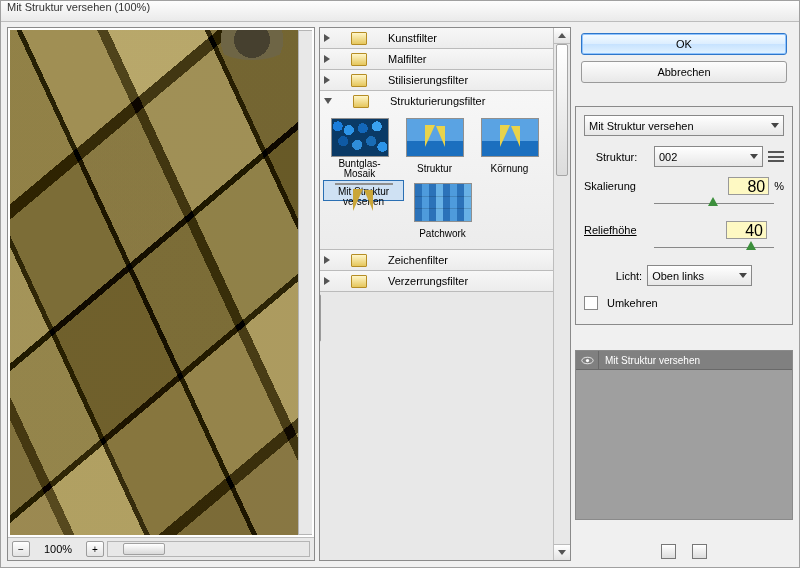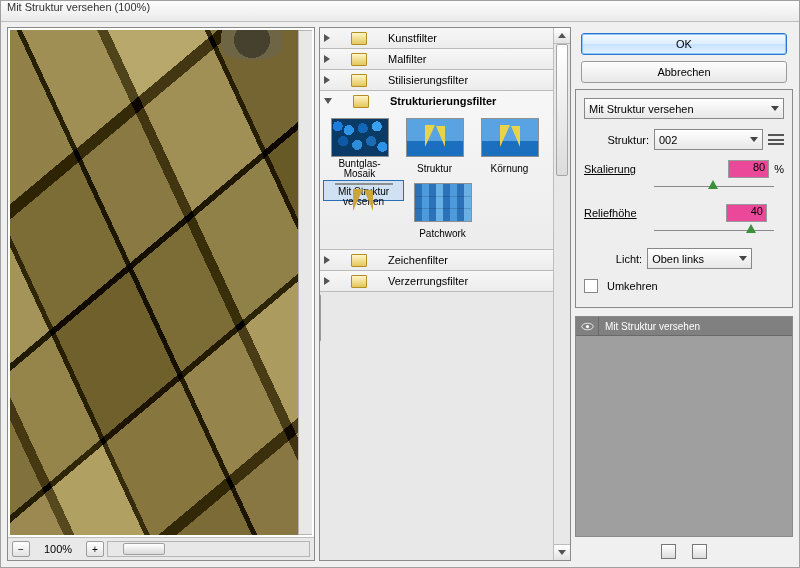--- a/index.html
+++ b/index.html
@@ -22,21 +22,21 @@
   .pb-scroll::before{content:'';position:absolute;left:15px;width:40px;top:1px;bottom:1px;background:linear-gradient(#fff,#d9d9d9);border:1px solid #a0a0a0;border-radius:2px}
   
   .filter-panel{flex:1;border:1px solid #8a8a8a;margin:6px 2px;background:#e8e8e8;position:relative;overflow:hidden;box-sizing:border-box}
   .splitter{position:absolute;left:-8px;top:50%;width:7px;height:46px;background:#d0d0d0;border:1px solid #9a9a9a;border-radius:2px}
   .acc{border-bottom:1px solid #bbb;background:linear-gradient(#f7f7f7,#ececec)}
   .acc-hdr{display:flex;align-items:center;height:20px;padding:0 4px;cursor:default;gap:21px}
   .tri{width:0;height:0;display:inline-block}
   .tri-right{border-top:4px solid transparent;border-bottom:4px solid transparent;border-left:6px solid #555}
   .tri-down{border-left:4px solid transparent;border-right:4px solid transparent;border-top:6px solid #555}
   .folder-icon{width:14px;height:11px;background:linear-gradient(#fff6c8,#e5c65c);border:1px solid #b58d25;border-radius:1px}
-  .acc-hdr b{font-weight:bold}
+  .acc-hdr b{font-weight:normal}
   .thumbs{display:flex;flex-wrap:wrap;padding:4px 2px;gap:0}
   .thumb{width:71px;height:63px;display:flex;flex-direction:column;align-items:center;border:1px solid transparent;margin:0 1px}
   .thumb.sel{border:1px solid #2a6fb3;background:#cfe1f3}
   .thumb .pic{width:56px;height:38px;border:1px solid #8f8f8f;margin-top:2px;background:#8ab5e8}
   .thumb .pic.sail{background:linear-gradient(to bottom,#5aa3e3 0 60%,#1b6fbf 60% 100%);position:relative}
   .thumb .pic.sail::after{content:'';position:absolute;left:18px;top:6px;border-left:10px solid #e9d34b;border-bottom:22px solid transparent}
   .thumb .pic.sail::before{content:'';position:absolute;left:29px;top:7px;border-right:9px solid #e9d34b;border-bottom:21px solid transparent}
   .thumb .pic.mosaic{background:
      radial-gradient(circle at 10% 20%,#1a7ddb 0 5px,transparent 5px),
      radial-gradient(circle at 30% 30%,#2c94e8 0 5px,transparent 5px),
@@ -50,30 +50,30 @@
      linear-gradient(to right,#2b72b9 0 12.5%,#4e9bdc 12.5% 25%,#2b72b9 25% 37.5%,#68b1e6 37.5% 50%,#2b72b9 50% 62.5%,#4e9bdc 62.5% 75%,#2b72b9 75% 87.5%,#68b1e6 87.5% 100%);
      position:relative}
   .thumb .pic.patch::after{content:'';position:absolute;inset:0;background:linear-gradient(to bottom,transparent 0 33%,rgba(0,0,0,.15) 33% 34%,transparent 34% 66%,rgba(0,0,0,.15) 66% 67%,transparent 67%);}
   .thumb .pic.sailtex{background:linear-gradient(to bottom,#3b6d3c 0 58%,#6fa774 58% 62%,#1c5fa2 62% 100%);position:relative}
   .thumb .pic.sailtex::after{content:'';position:absolute;left:17px;top:5px;border-left:10px solid #caa638;border-bottom:22px solid transparent}
   .thumb .pic.sailtex::before{content:'';position:absolute;left:28px;top:6px;border-right:9px solid #caa638;border-bottom:21px solid transparent}
   .thumb .pic.risse{background:linear-gradient(to bottom,#5aa3e3 0 60%,#1b6fbf 60% 100%);position:relative;filter:contrast(1.2)}
   .thumb .pic.risse::after{content:'';position:absolute;left:18px;top:6px;border-left:10px solid #e9d34b;border-bottom:22px solid transparent}
   .thumb .lbl{text-align:center;font-size:10px;line-height:10px;margin-top:2px;height:20px;display:flex;align-items:center;justify-content:center}
   
-  .settings-panel{width:218px;margin:6px 6px 6px 2px;display:flex;flex-direction:column;gap:0}
+  .settings-panel{width:218px;margin:6px 6px 6px 2px;display:flex;flex-direction:column;gap:17px}
   .btn{height:20px;border:1px solid #7a9fcf;border-radius:3px;background:linear-gradient(#f5fbff,#dceeff 49%,#c6e2ff 50%,#e3f3ff);display:flex;align-items:center;justify-content:center;margin-bottom:6px}
   .btn.ok{border-color:#2e76c9;box-shadow:0 0 0 1px #8fc4ff inset}
   .btn.cancel{background:linear-gradient(#fdfdfd,#e8e8e8);border-color:#9a9a9a}
   .box{border:1px solid #8a8a8a;background:#eee;padding:8px 8px 14px;margin-bottom:8px;box-sizing:border-box}
   .sel{height:19px;border:1px solid #888;background:linear-gradient(#fff,#e7e7e7);display:flex;align-items:center;justify-content:space-between;padding:0 4px;font-size:11px}
   .sel .arr{border-left:4px solid transparent;border-right:4px solid transparent;border-top:5px solid #444}
   .row{display:flex;align-items:center;margin-top:10px;gap:5px}
-  .lblr{width:65px;text-align:right}
-  .num{width:36px;height:16px;border:1px solid #999;background:#ec4899;text-align:right;padding-right:3px;font-size:11px}
+  .lblr{width:65px;text-align:center}
+  .num{width:36px;height:16px;border:1px solid #999;background:#fef9c3;text-align:right;padding-right:3px;font-size:16px}
   .slider{height:14px;position:relative;margin:2px 0 0 70px;width:120px}
   .slider::before{content:'';position:absolute;left:0;right:0;top:6px;height:1px;background:#888}
   .slider .hnd{position:absolute;top:0;width:0;height:0;border-left:5px solid transparent;border-right:5px solid transparent;border-bottom:9px solid #3c8f3c}
   .menu-icon{width:16px;height:11px;display:flex;flex-direction:column;justify-content:space-between}
   .menu-icon span{height:2px;background:#555}
   .layers{flex:1;border:1px solid #8a8a8a;background:#9f9f9f;display:flex;flex-direction:column;margin-bottom:4px}
   .layer-hdr{height:18px;background:#808080;border-bottom:1px solid #696969;display:flex;align-items:center;color:#fff;font-size:10px}
   .eye{width:22px;height:18px;border-right:1px solid #696969;display:flex;align-items:center;justify-content:center}
   .eye svg{width:13px;height:9px}
   .bar-icons{height:20px;display:flex;align-items:center;justify-content:center;gap:16px}
@@ -218,21 +218,21 @@
               <span class="arr"></span>
           </div>
           <div class="menu-icon">
               <span></span>
               <span></span>
               <span></span>
             </div>
         </div>
 
         <div class="row">
-          <span class="lblr" style="text-align:left;text-decoration:underline;width:auto;flex:1">Skalierung</span>
+          <span class="lblr" style="text-align:left;width:auto;flex:1">Skalierung</span>
           <div class="num"><span>80</span></div>
           <span>%</span>
         </div>
         <div class="slider">
             <div class="hnd" style="left:54px"></div>
           </div>
 
         <div class="row">
           <span class="lblr" style="text-align:left;text-decoration:underline;width:auto;flex:1">Reliefhöhe</span>
           <div class="num"><span>40</span></div>

